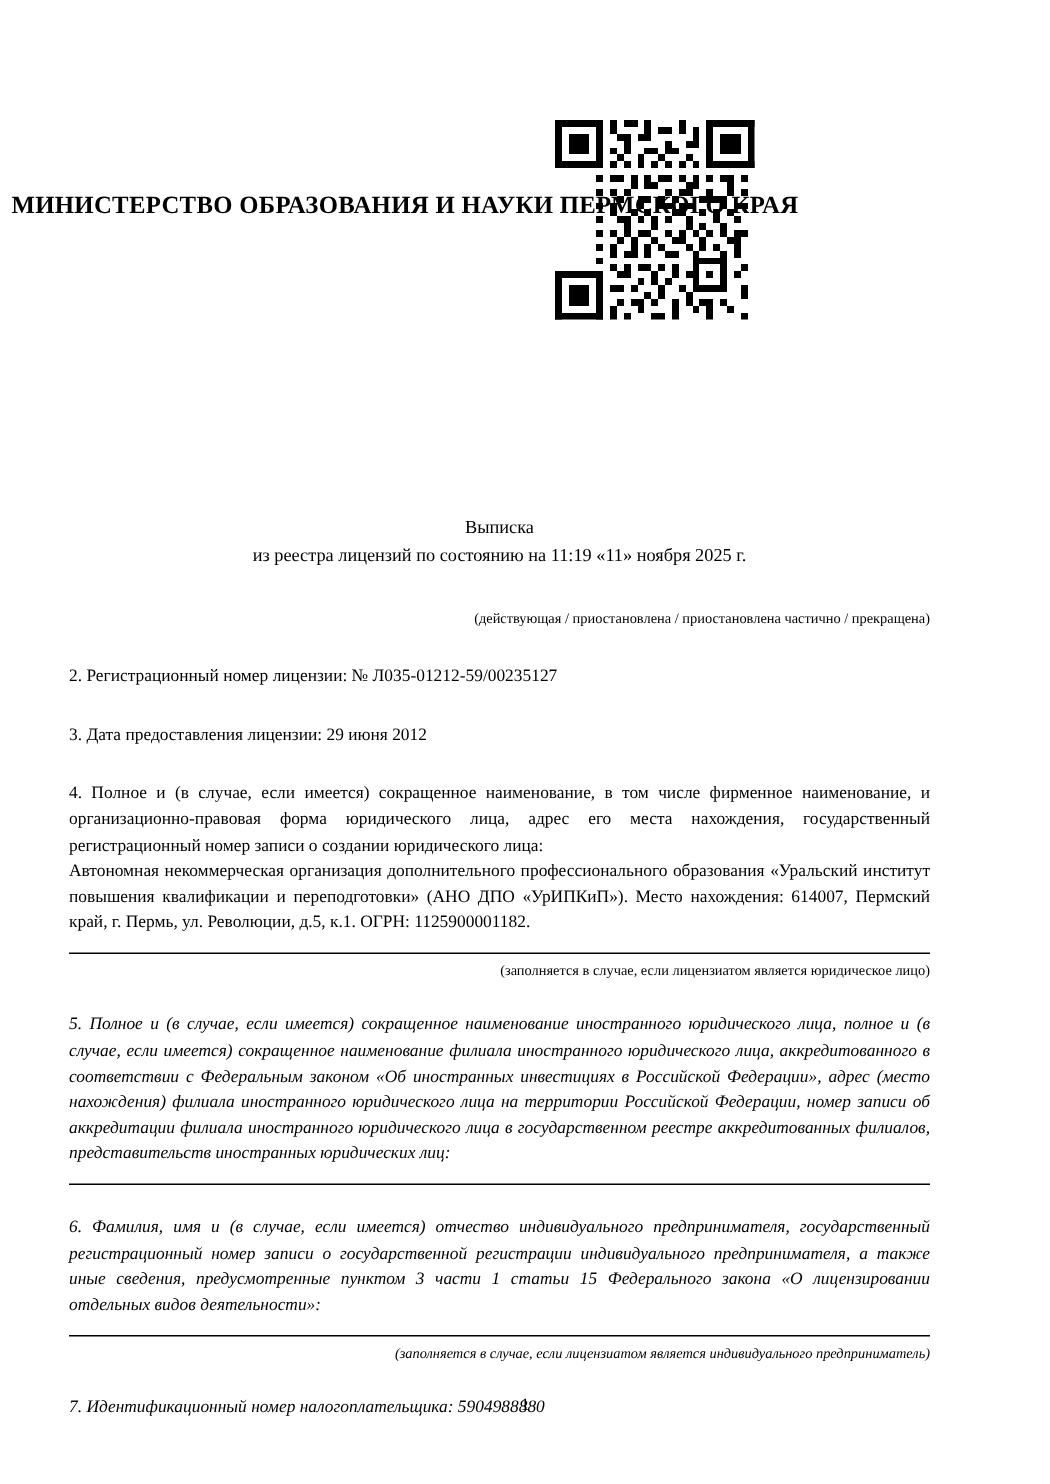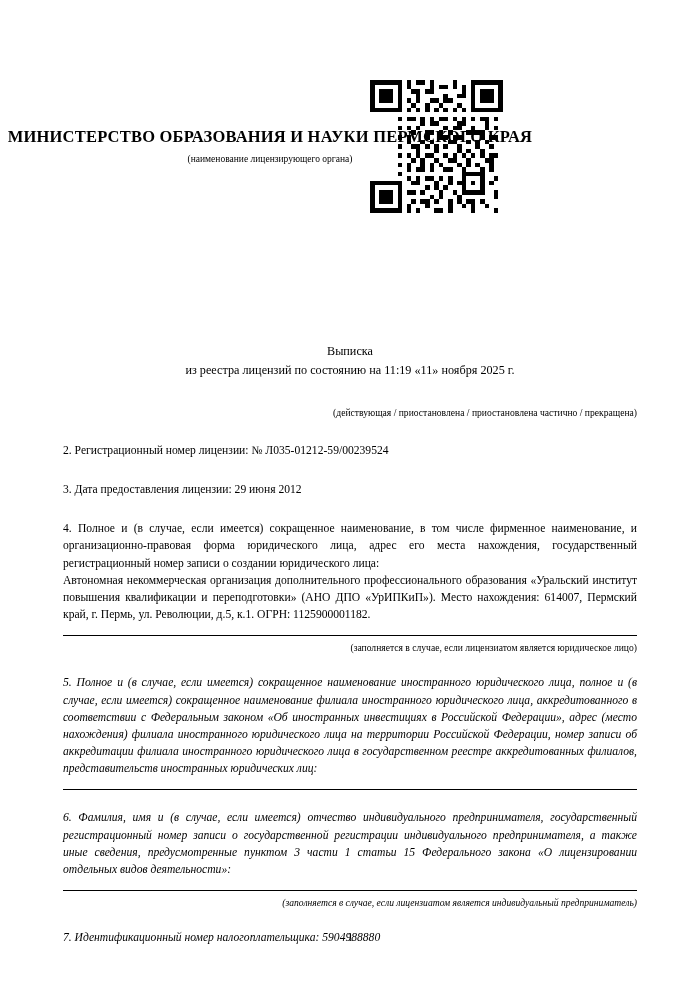--- a/index.html
+++ b/index.html
@@ -45,21 +45,21 @@
     letter-spacing: 0.2px;
   }
   .org-sub {
     margin-top: 7px;
     font-size: 9.5px;
   }
 
   .content {
     position: absolute;
     top: 295px;
-    left: 63px;
+    left: 46px;
     width: 574px;
   }
 
   .doc-title {
     text-align: center;
     font-size: 12.2px;
     line-height: 1.55;
   }
 
   .section {
@@ -272,36 +272,35 @@
         <rect x="16" y="12" width="1" height="1"></rect>
           <rect x="12" y="12" width="1" height="1"></rect>
         <rect x="26" y="16" width="1" height="1"></rect>
           <rect x="23" y="20" width="1" height="1"></rect>
       </g>
     </svg>
   </div>
 
   <div class="header-block">
     <div class="org-title">МИНИСТЕРСТВО ОБРАЗОВАНИЯ И НАУКИ ПЕРМСКОГО КРАЯ</div>
-    <div class="org-sub">(наименование лицензирующего органа)</div>
   </div>
 
   <div class="content">
 
     <div class="doc-title mt-title">
       <div>Выписка</div>
       <div>из реестра лицензий по состоянию на 11:19 «11» ноября 2025 г.</div>
     </div>
 
     <div class="section mt-1">
       <div class="note">(действующая / приостановлена / приостановлена частично / прекращена)</div>
     </div>
 
     <div class="section mt-2">
-      <div class="para">2. Регистрационный номер лицензии: № Л035-01212-59/00239524</div>
+      <div class="para">2. Регистрационный номер лицензии: № Л035-01212-59/00235127</div>
     </div>
 
     <div class="section mt-2">
       <div class="para">3. Дата предоставления лицензии: 29 июня 2012</div>
     </div>
 
     <div class="section mt-2">
       <div class="para">4. Полное и (в случае, если имеется) сокращенное наименование, в том числе фирменное наименование, и организационно-правовая форма юридического лица, адрес его места нахождения, государственный регистрационный номер записи о создании юридического лица:</div>
       <div class="para body-text">Автономная некоммерческая организация дополнительного профессионального образования «Уральский институт повышения квалификации и переподготовки» (АНО ДПО «УрИПКиП»). Место нахождения: 614007, Пермский край, г. Пермь, ул. Революции, д.5, к.1. ОГРН: 1125900001182.</div>
       <div class="note-line"></div>
@@ -309,21 +308,21 @@
     </div>
 
     <div class="section mt-3">
       <div class="para">5. Полное и (в случае, если имеется) сокращенное наименование иностранного юридического лица, полное и (в случае, если имеется) сокращенное наименование филиала иностранного юридического лица, аккредитованного в соответствии с Федеральным законом «Об иностранных инвестициях в Российской Федерации», адрес (место нахождения) филиала иностранного юридического лица на территории Российской Федерации, номер записи об аккредитации филиала иностранного юридического лица в государственном реестре аккредитованных филиалов, представительств иностранных юридических лиц:</div>
       <div class="note-line"></div>
     </div>
 
     <div class="section mt-3">
       <div class="para">6. Фамилия, имя и (в случае, если имеется) отчество индивидуального предпринимателя, государственный регистрационный номер записи о государственной регистрации индивидуального предпринимателя, а также иные сведения, предусмотренные пунктом 3 части 1 статьи 15 Федерального закона «О лицензировании отдельных видов деятельности»:</div>
       <div class="note-line"></div>
-      <div class="note-under">(заполняется в случае, если лицензиатом является индивидуальный предприниматель)</div>
+      <div class="note-under">(заполняется в случае, если лицензиатом является индивидуального предприниматель)</div>
     </div>
 
     <div class="section mt-3">
       <div class="para">7. Идентификационный номер налогоплательщика: 5904988880</div>
     </div>
 
   </div>
 
   <div class="page-number">1</div>
 

